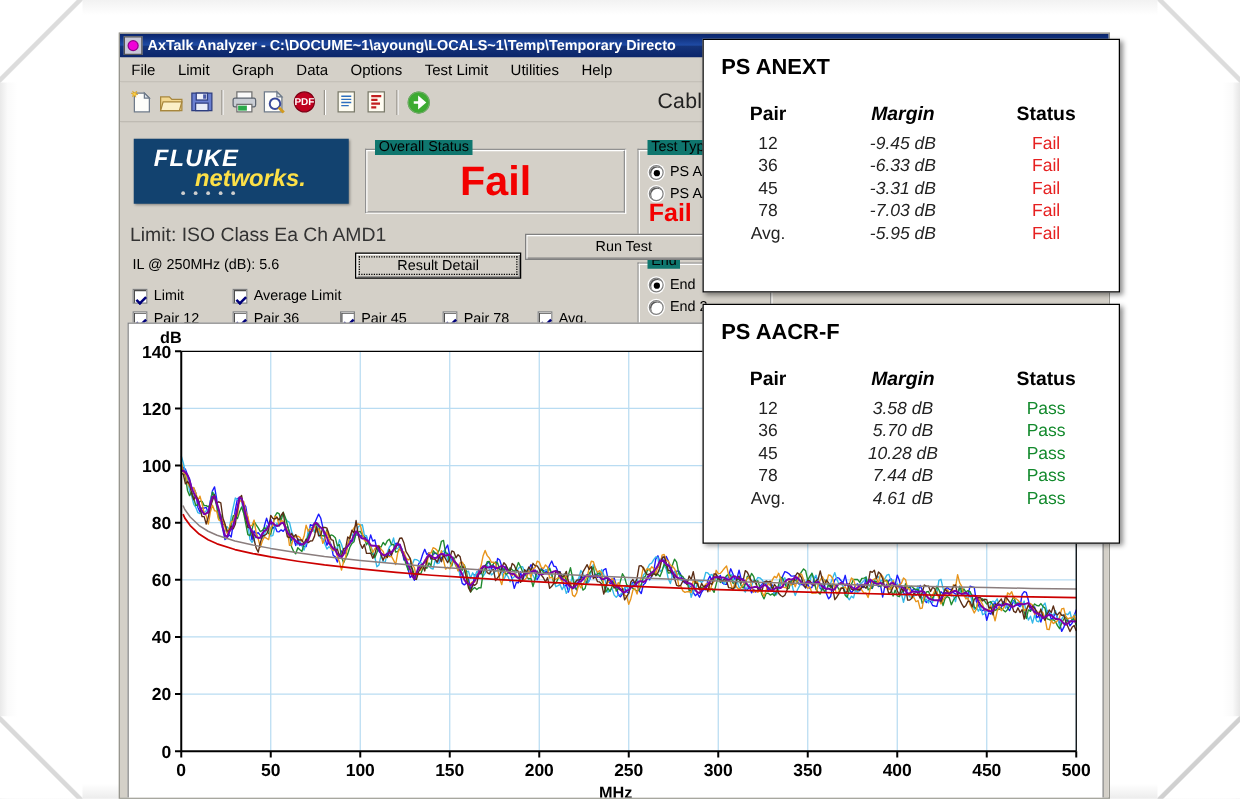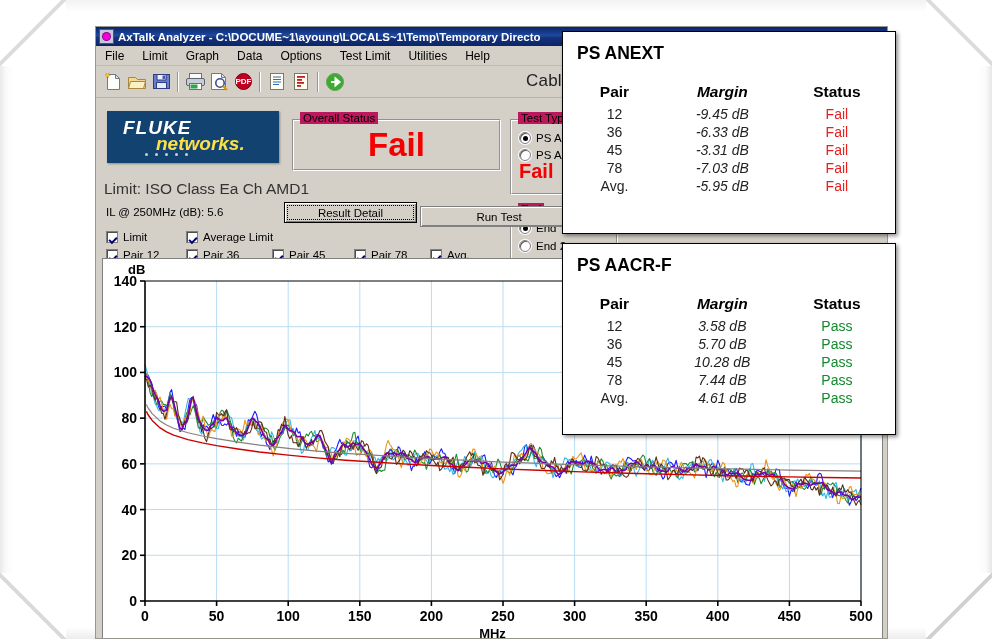--- a/index.html
+++ b/index.html
@@ -99,21 +99,21 @@
     font-family:"Liberation Sans", sans-serif;
   }
   #fluke-logo .fl-dots { position:absolute; left:38px; top:42px; display:flex; gap:7px; }
   #fluke-logo .fl-dots i { width:3px; height:3px; background:#cfcfcf; border-radius:50%; display:block; }
 
   
   .groupbox { position:absolute; border:1px solid #ffffff; border-top-color:#919191;
               border-left-color:#919191; }
   .groupbox > .gb-inner { position:absolute; inset:0; border:1px solid #919191;
               border-top-color:#ffffff; border-left-color:#ffffff; pointer-events:none; }
-  .gb-label { position:absolute; top:-8px; left:7px; background:#be185d;
+  .gb-label { position:absolute; top:-8px; left:7px; background:#0f766e;
               padding:0 3px; font-size:11.5px; color:#000; }
 
   #overall-status { left:196px; top:21px; width:209px; height:52px; }
   #overall-status-value {
     position:absolute; left:0; right:0; top:4px; text-align:center;
     font-size:33px; font-weight:bold; color:#f30000; line-height:42px;
   }
 
   #test-type-group { left:414px; top:21px; width:108px; height:76px; }
   .radio-row { position:absolute; display:flex; align-items:center; gap:5px; font-size:11.5px; white-space:nowrap; }
@@ -140,21 +140,21 @@
   .btn {
     position:absolute; background:#d4d0c8; font-size:11.5px; color:#000;
     border:1px solid #000000;
     box-shadow:inset 1px 1px 0 #ffffff, inset -1px -1px 0 #808080;
     display:flex; align-items:center; justify-content:center;margin-left:24px;
   }
   #result-detail-btn { left:164px; top:104px; width:133px; height:21px; }
   #result-detail-btn:after {
     content:""; position:absolute; inset:2px; border:1px dotted #000; pointer-events:none;
   }
-  #run-test-btn { left:300px; top:108px; width:158px; height:21px; border-color:#808080; }
+  #run-test-btn { left:300px; top:89px; width:158px; height:21px; border-color:#808080; }
 
   .cb-row { position:absolute; display:flex; align-items:center; gap:5px; font-size:11.5px; white-space:nowrap; }
   .cbox {
     width:12px; height:12px; background:#ffffff;
     border:1px solid #808080;
     box-shadow:inset 1px 1px 0 #4d4d4d;
     position:relative; flex:0 0 12px;
   }
   .cbox.on:after {
     content:""; position:absolute; left:2px; top:5px; width:4px; height:2px;

